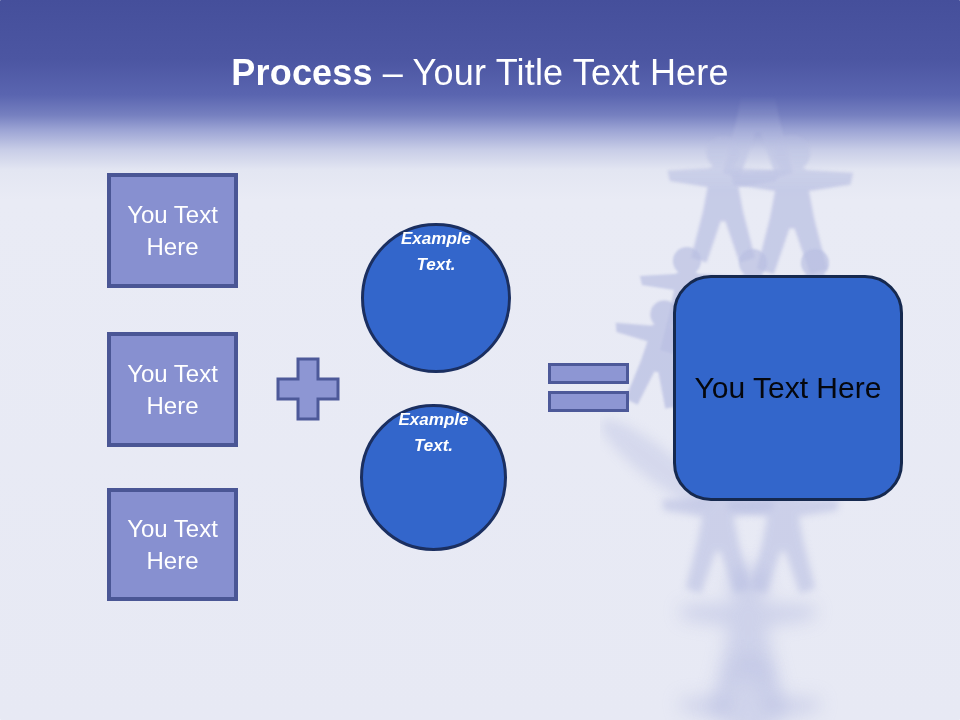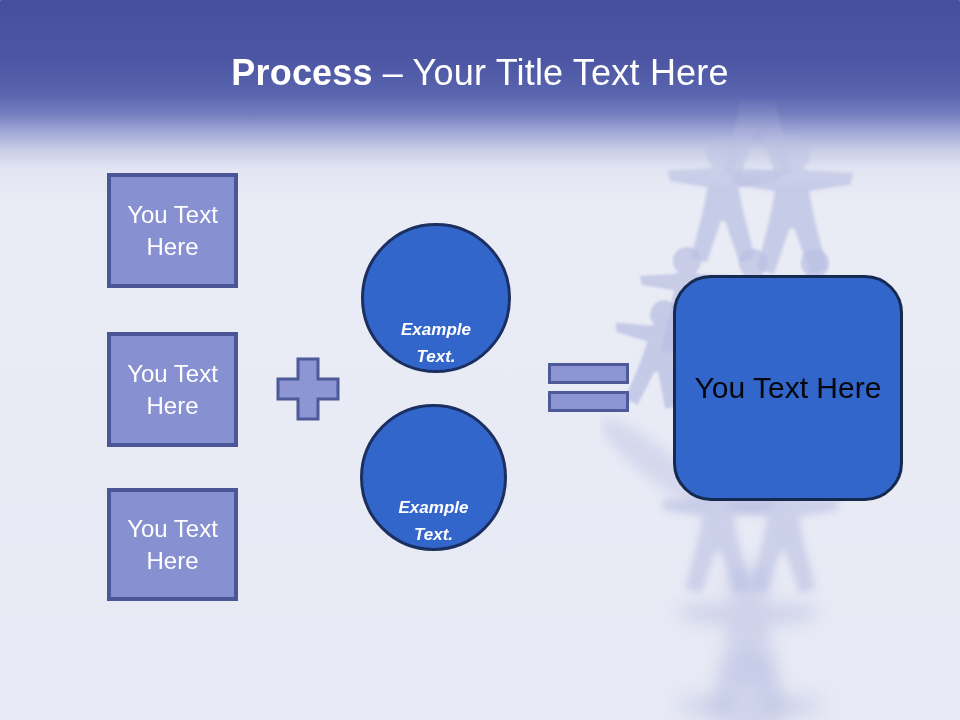--- a/index.html
+++ b/index.html
@@ -79,21 +79,21 @@
   .plus-svg { position: absolute; left: 273px; top: 354px; }
 
   .circle {
     position: absolute;
     box-sizing: border-box;
     border-radius: 50%;
     background: #3366cb;
     border: 3px solid #1b2f60;
     color: #ffffff;
     display: flex;
-    align-items: flex-end;
+    align-items: flex-start;
     justify-content: center;
     text-align: center;
   }
   .circle .ct {
     width: 92px;
     font-size: 17px;
     font-weight: bold;
     font-style: italic;
     line-height: 1.55;
   }

